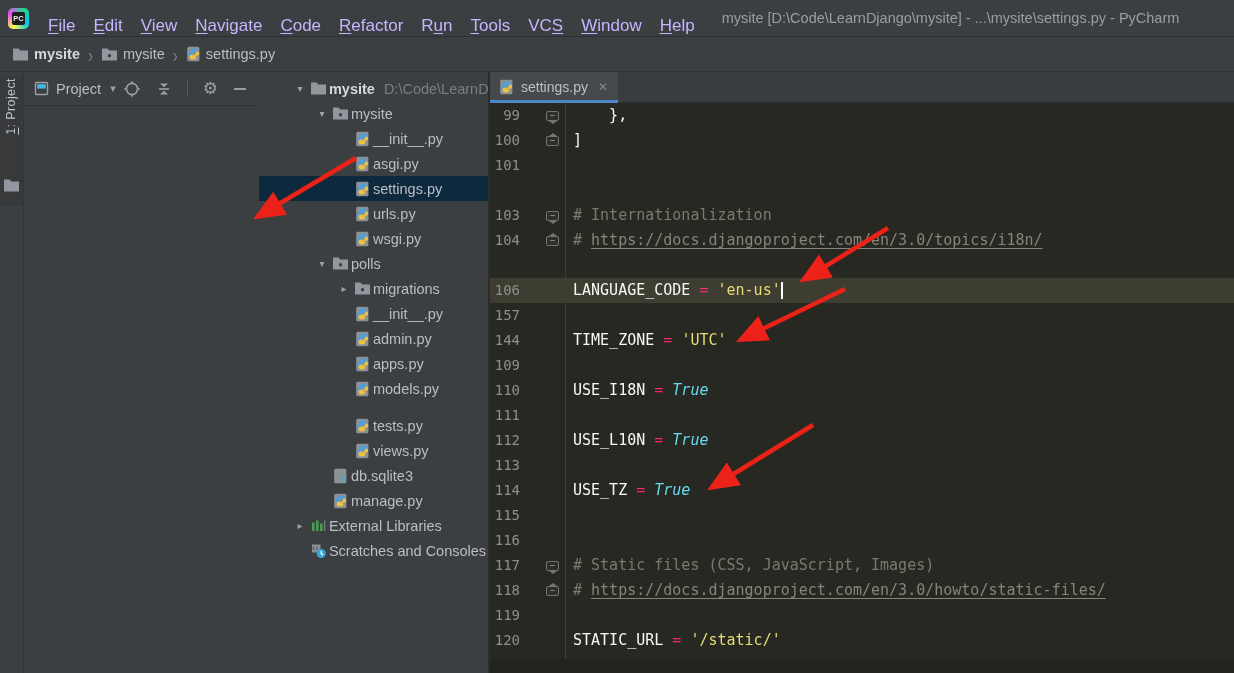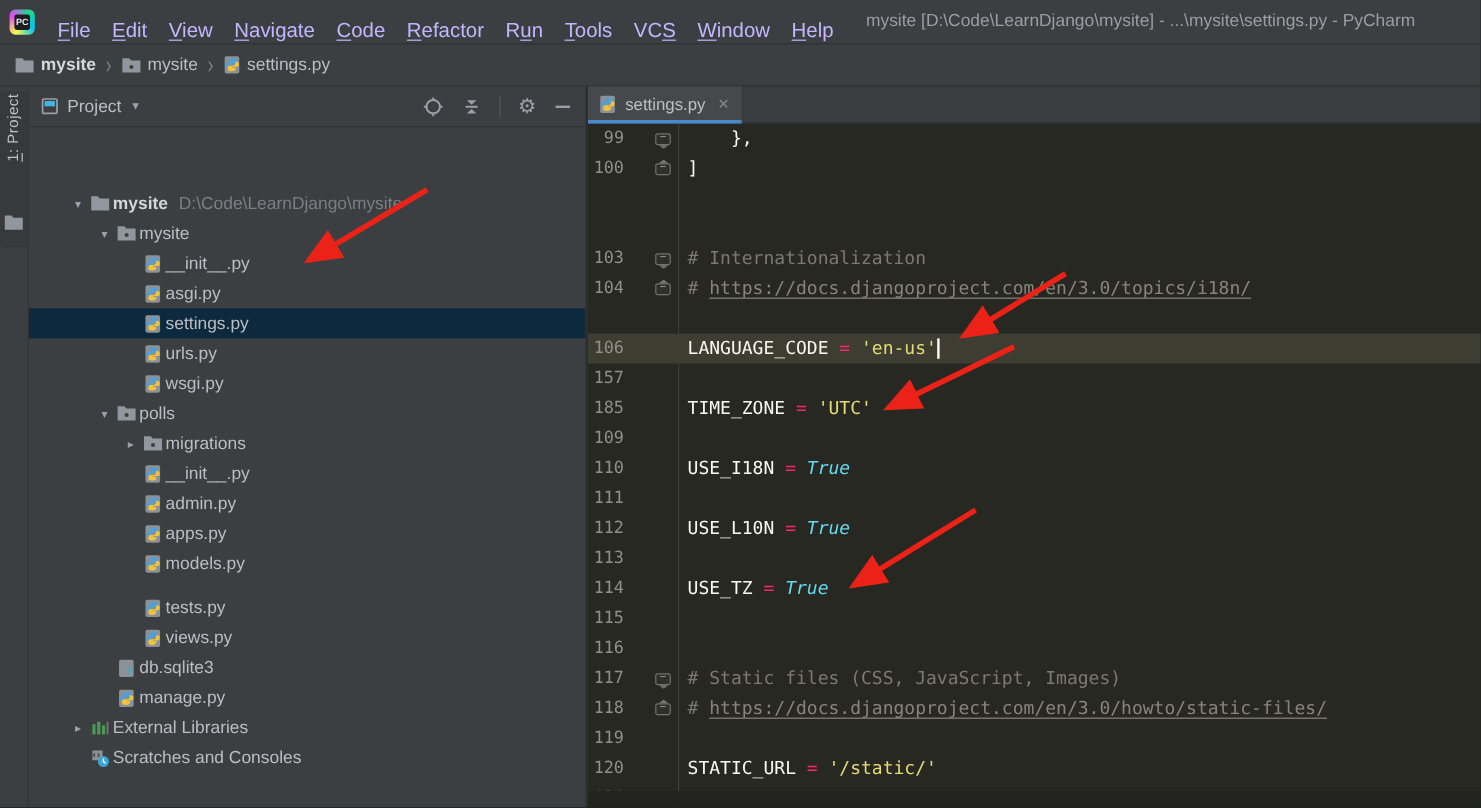--- a/index.html
+++ b/index.html
@@ -24,21 +24,21 @@
   .icon{display:inline-flex;align-items:center;justify-content:center;line-height:0;}
   
   .main{display:flex;height:602px;}
   .stripe{width:23px;background:#3c3f41;border-right:1px solid #333638;position:relative;flex:0 0 auto;}
   .stripe-btn{position:absolute;top:4px;left:0;width:23px;height:130px;background:#37393b;border-radius:3px;}
   .stripe-label{position:absolute;top:6px;left:4px;writing-mode:vertical-rl;transform:rotate(180deg);
                 color:#bcc1c7;font-size:12.5px;letter-spacing:.4px;}
   .stripe-icon{position:absolute;top:106px;left:3px;}
   
   .project-panel{width:464px;flex:0 0 auto;background:#3c3f41;border-right:2px solid #2b2d2f;
-                 display:flex;flex-direction:column;gap:47px;}
+                 display:flex;flex-direction:row;}
   .panel-header{height:33px;display:flex;align-items:center;padding:0 12px 0 10px;gap:7px;
                 border-bottom:1px solid #323537;}
   .panel-title{color:#bbbec2;font-size:14.5px;}
   .panel-caret{color:#9aa0a6;font-size:11px;margin-left:2px;}
   .panel-header-icons{margin-left:auto;display:flex;align-items:center;gap:15px;}
   .hdr-ico{cursor:default;line-height:0;}
   .gear-glyph{color:#9aa0a6;font-size:17px;line-height:1;}
   .hdr-divider{width:1px;height:17px;background:#55585a;}
   .tree{flex:1;position:relative;overflow:hidden;padding-top:4px;}
   .tree-row{height:25px;display:flex;align-items:center;color:#bbbec2;font-size:14.5px;white-space:nowrap;}
@@ -422,20 +422,24 @@
             <span class="code-text"><span>    },</span></span>
           </div>
           <div class="code-line" style="top: 25px;">
             <span class="line-num">100</span>
             <span class="fold-marker end">
               <div class="tri up"></div>
               <div class="fold-box">−</div>
             </span>
             <span class="code-text"><span>]</span></span>
           </div>
+          <div class="code-line" style="top: 50px;">
+            <span class="line-num">101</span>
+            <span class="code-text"></span>
+          </div>
           <div class="code-line" style="top: 100px;">
             <span class="line-num">103</span>
             <span class="fold-marker start">
               <div class="fold-box">−</div>
               <div class="tri down"></div>
             </span>
             <span class="code-text"><span class="tok-cm"># Internationalization</span></span>
           </div>
           <div class="code-line" style="top: 125px;">
             <span class="line-num">104</span>
@@ -447,21 +451,21 @@
           </div>
           <div class="code-line current" style="top: 175px;">
             <span class="line-num">106</span>
             <span class="code-text"><span>LANGUAGE_CODE </span><span class="tok-op">= </span><span class="tok-st">'en-us'</span><span class="caret"></span></span>
           </div>
           <div class="code-line" style="top: 200px;">
             <span class="line-num">157</span>
             <span class="code-text"></span>
           </div>
           <div class="code-line" style="top: 225px;">
-            <span class="line-num">185</span>
+            <span class="line-num">144</span>
             <span class="code-text"><span>TIME_ZONE </span><span class="tok-op">= </span><span class="tok-st">'UTC'</span></span>
           </div>
           <div class="code-line" style="top: 250px;">
             <span class="line-num">109</span>
             <span class="code-text"></span>
           </div>
           <div class="code-line" style="top: 275px;">
             <span class="line-num">110</span>
             <span class="code-text"><span>USE_I18N </span><span class="tok-op">= </span><span class="tok-cn">True</span></span>
           </div>

